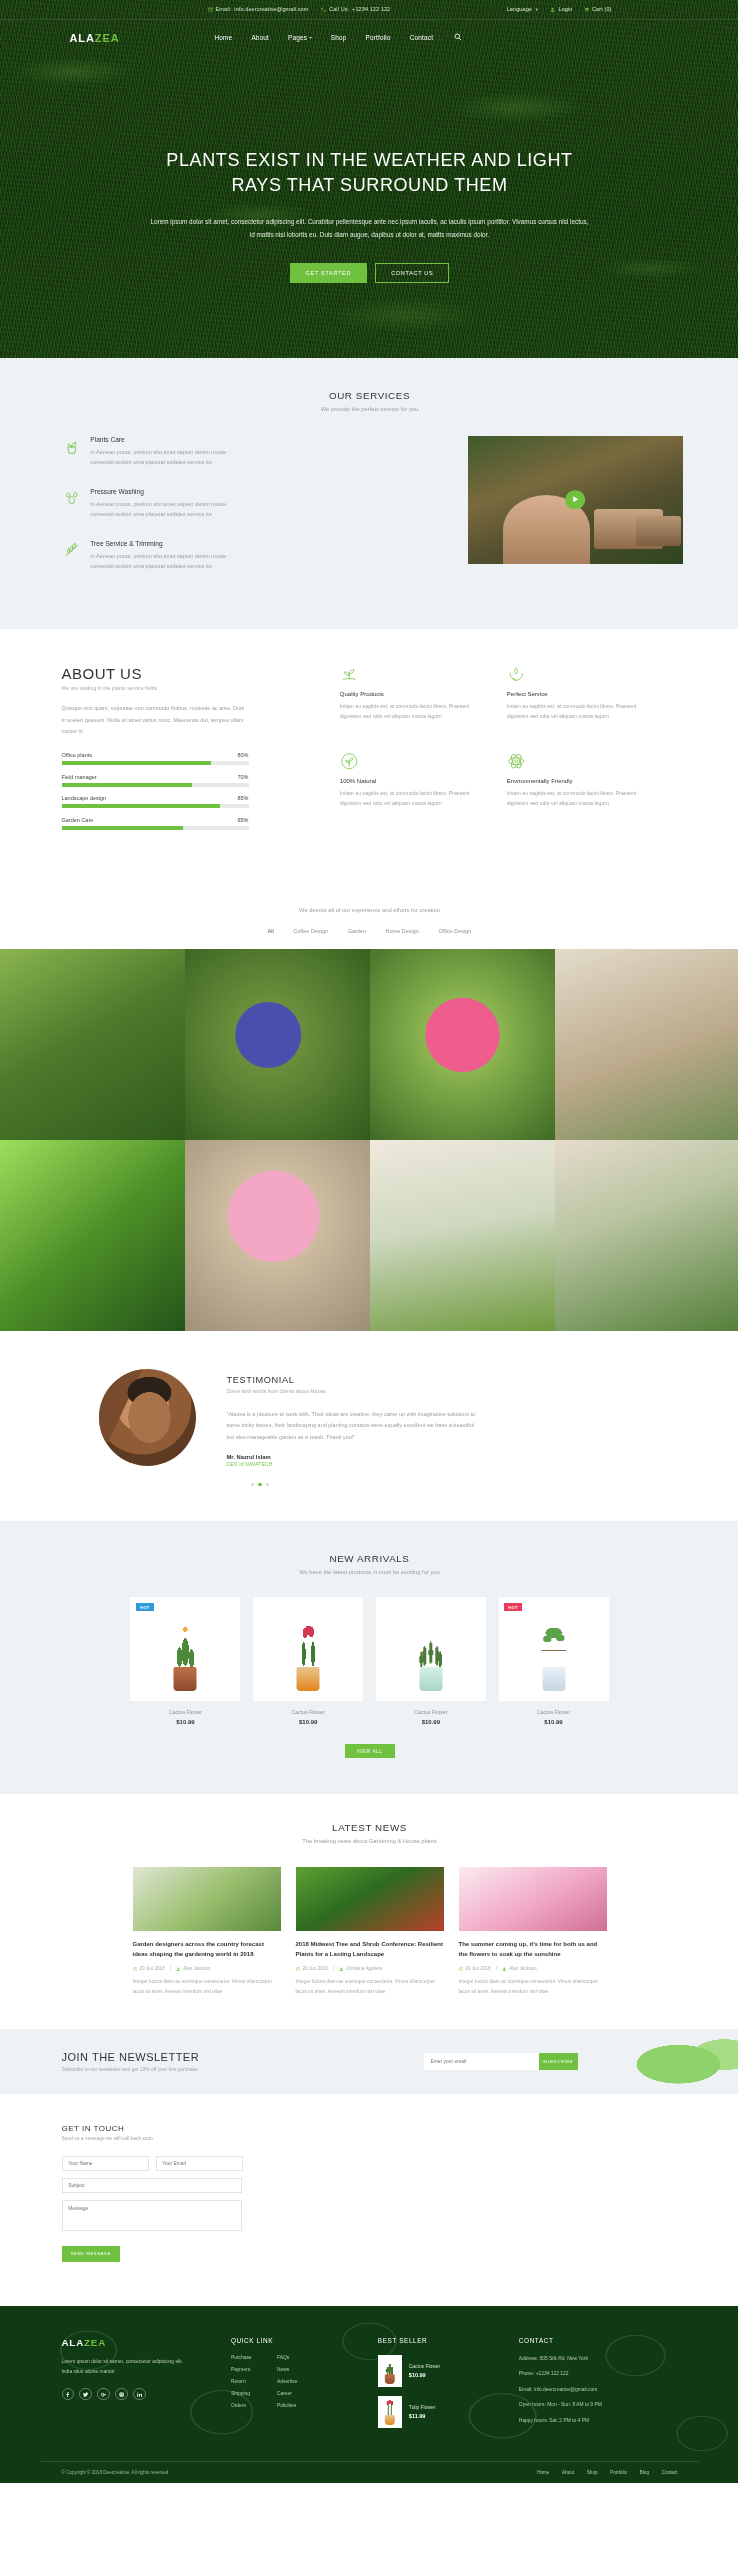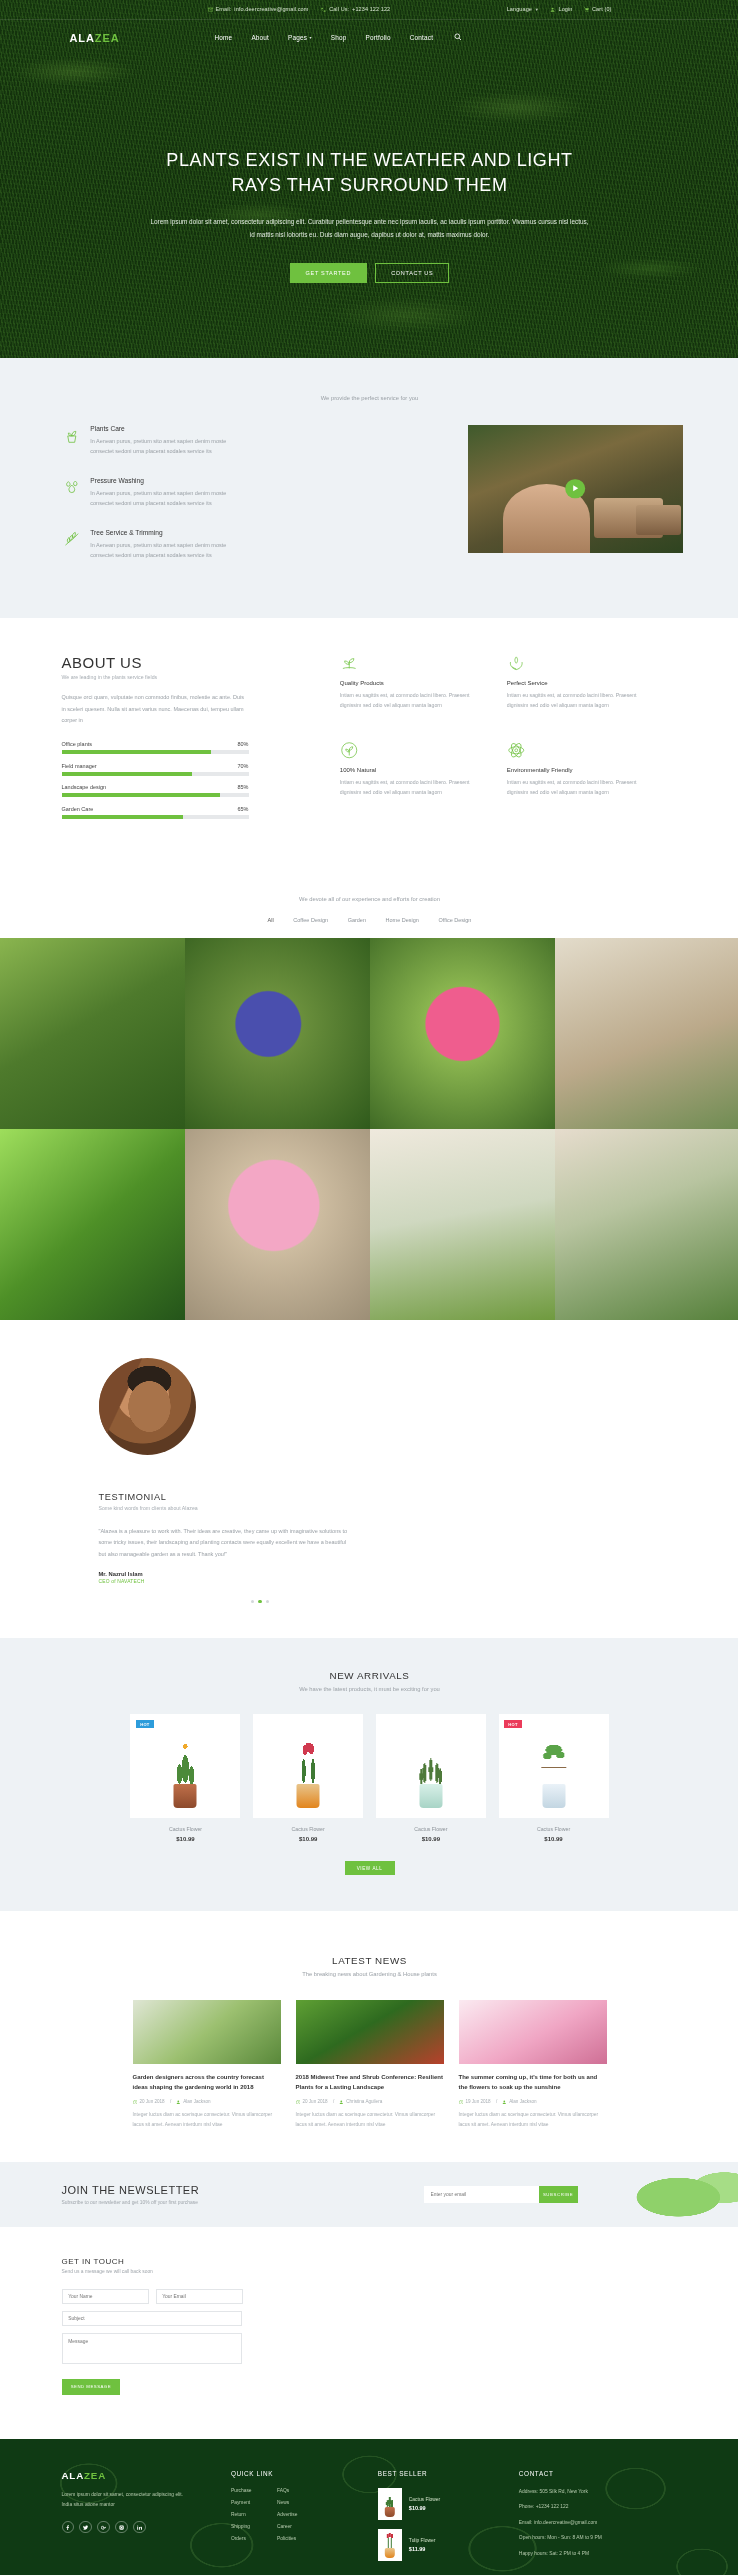--- a/index.html
+++ b/index.html
@@ -90,21 +90,21 @@
   
   .sec-portfolio{padding:32px 0 0;background:#fff;}
   .filters{display:flex;gap:19.6px;justify-content:center;margin-top:15px;margin-bottom:15px;}
   .filters span{font-size:5.5px;color:#8d9399;cursor:pointer;}
   .filters span.on{color:#555;}
   .pf-grid{display:grid;grid-template-columns:repeat(4,185px);width:739px;}
   .pf-cell{height:191px;background-size:cover;background-position:center;}
 
   
   .sec-testi{padding:38px 0 35px;background:#fff;}
-  .testi-row{display:flex;align-items:flex-start;gap:31px;padding-left:58px;flex-direction:column;}
+  .testi-row{display:flex;align-items:flex-start;gap:31px;padding-left:58px;}
   .testi-photo{width:97px;height:97px;border-radius:50%;flex:0 0 97px;overflow:hidden;
     background:radial-gradient(circle at 45% 38%, #c98f63 0 32%, #8f5c36 33% 60%, #5d3a22 61%);position:relative;}
   .testi-photo .face{position:absolute;inset:0;background:
      radial-gradient(ellipse 30px 36px at 52% 50%, #a8734a 0 70%, transparent 71%),
      radial-gradient(ellipse 28px 19.6px at 52% 24%, #2b2119 0 78%, transparent 79%),
      linear-gradient(115deg, #7a4a2c 0 30%, transparent 31%);}
   .testi-right{max-width:254px;padding-top:5.8px;}
   .testi-h{font-size:9.2px;color:#333;letter-spacing:0.6px;text-transform:uppercase;font-weight:400;}
   .testi-sub{font-size:5.2px;color:#a7adb3;margin-top:2.9px;}
   .testi-q{font-size:5.5px;line-height:2.1;color:#9aa0a6;margin-top:15px;}
@@ -123,21 +123,21 @@
   .badge.blue{background:#2d9cdb;} .badge.red{background:#eb3b5a;}
   .plant{position:relative;width:43px;height:69px;}
   .pot-s{position:absolute;bottom:0;left:50%;transform:translateX(-50%);width:23px;height:24px;border-radius:1.7px 1.7px 4px 4px;}
   .leaf-s{position:absolute;bottom:22px;left:50%;transform:translateX(-50%);width:25.4px;height:43px;}
   .prod-name{text-align:center;font-size:5.2px;color:#8d9399;margin-top:8px;}
   .prod-price{text-align:center;font-size:6px;color:#333;margin-top:3.5px;font-weight:700;}
   .viewall{display:block;width:50px;margin:19.6px auto 0;text-align:center;background:#6fc13f;color:#fff;
     font-size:4.6px;padding:4.6px 0;letter-spacing:0.6px;text-decoration:none;}
 
   
-  .sec-news{padding:44px 0 33px;background:#fff;}
+  .sec-news{padding:28px 0 33px;background:#fff;}
   .news-grid{display:flex;gap:15px;justify-content:center;margin-top:23px;}
   .news{width:148px;}
   .news-img{height:64px;background-size:cover;background-position:center;}
   .news-h{font-size:6px;line-height:1.7;color:#333;margin-top:8px;}
   .news-meta{display:flex;gap:5.2px;align-items:center;margin-top:7px;font-size:4.6px;color:#a7adb3;}
   .news-meta svg{width:4.6px;height:4.6px;fill:#6fc13f;}
   .news-meta .mi{display:flex;align-items:center;gap:2.3px;}
   .news-p{font-size:4.9px;line-height:1.95;color:#a7adb3;margin-top:5.8px;}
 
   
@@ -292,20 +292,21 @@
     <h1 class="hero-h1">PLANTS EXIST IN THE WEATHER AND LIGHT RAYS THAT SURROUND THEM</h1>
     <p class="hero-p">Lorem ipsum dolor sit amet, consectetur adipiscing elit. Curabitur pellentesque ante nec ipsum iaculis, ac iaculis ipsum porttitor. Vivamus cursus nisl lectus, id mattis nisl lobortis eu. Duis diam augue, dapibus ut dolor at, mattis maximus dolor.</p>
     <div class="hero-btns">
       <a class="btn btn-green" href="#">GET STARTED</a>
       <a class="btn btn-ghost" href="#">CONTACT US</a>
     </div>
   </div>
 </div>
 
 <section class="sec-services">
+  <h2 class="sec-title">OUR SERVICES</h2>
   <p class="sec-sub">We provide the perfect service for you</p>
   <div class="wrap">
     <div class="svc-grid">
       <div class="svc-col">
         <div class="svc-item">
           <div class="svc-ico">
             <svg viewBox="0 0 34 34">
                 <path d="M10 19h14l-2 11H12z"></path>
                 <path d="M17 19c0-5 3-8 7-8 0 5-3 8-7 8z"></path>
                 <path d="M17 19c-1-3-3-5-6-5 0 3 2 5 6 5z"></path>

